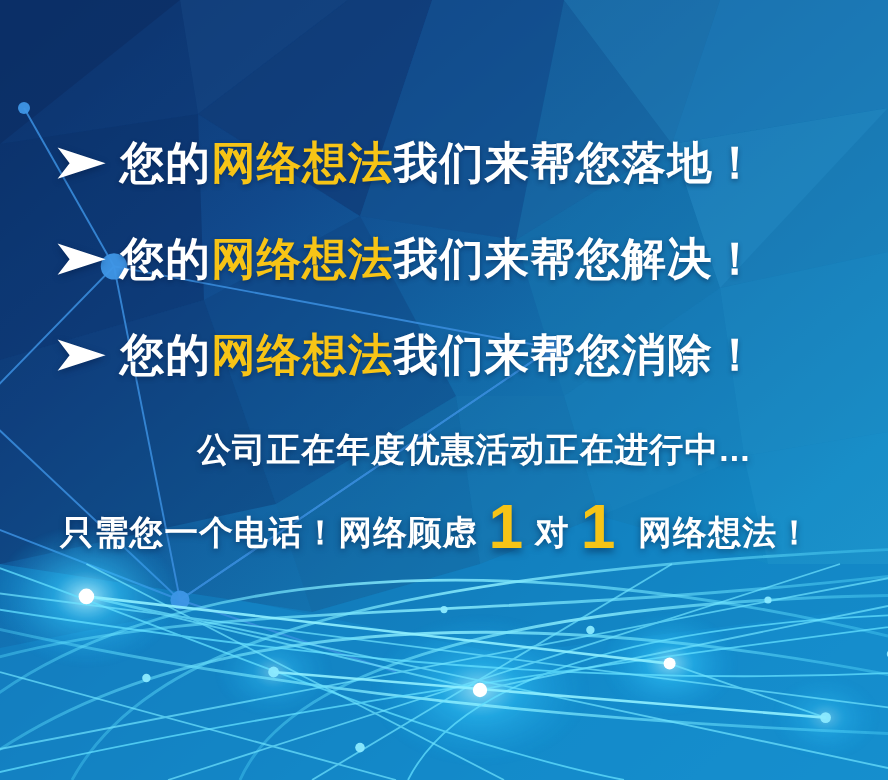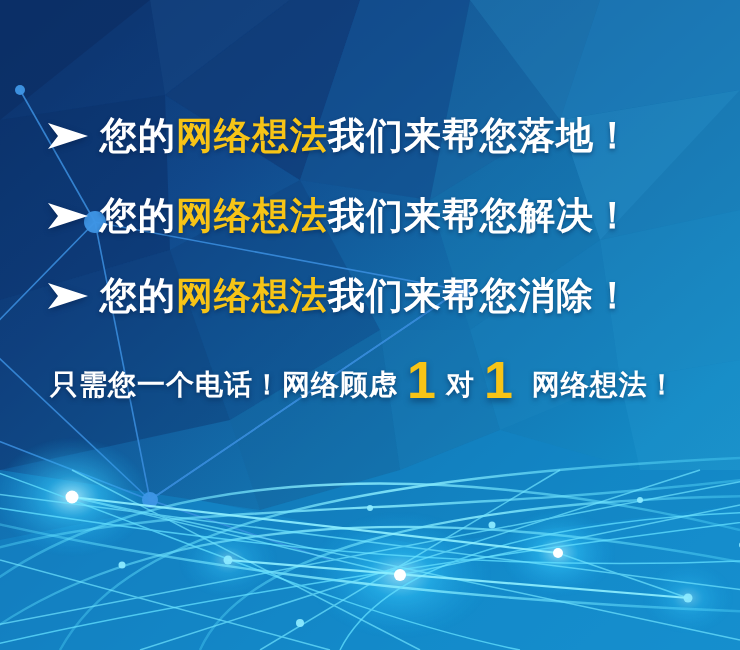--- a/index.html
+++ b/index.html
@@ -210,20 +210,21 @@
       <div class="hl-row">
         <svg class="hl-arrow" viewBox="0 0 52 34">
           <path d="M4 4 L44 17 L4 30 L14 17 Z" fill="#ffffff"></path>
         </svg>
         <div class="hl-text"><span>您的</span><span class="hi">网络想法</span><span>我们来帮您消除！</span></div>
       </div>
 
     </div>
 
     <div class="sub">
+      <div class="sub-line one">公司正在年度优惠活动正在进行中...</div>
       <div class="sub-line two">
           <span>只需您一个电话！网络顾虑</span>
           <span class="big1">1</span>
           <span>对</span>
           <span class="big1">1</span>
           <span class="sp"></span>
           <span>网络想法！</span>
         </div>
     </div>
 

